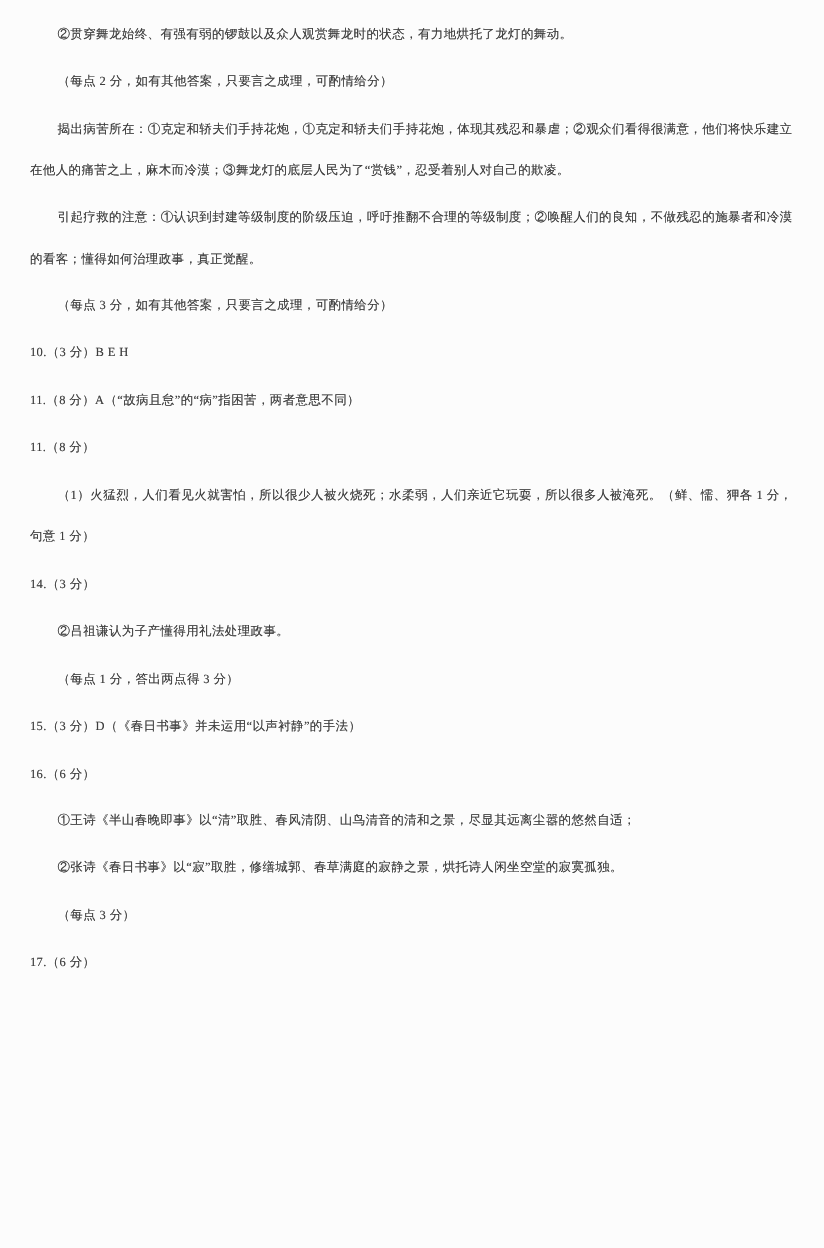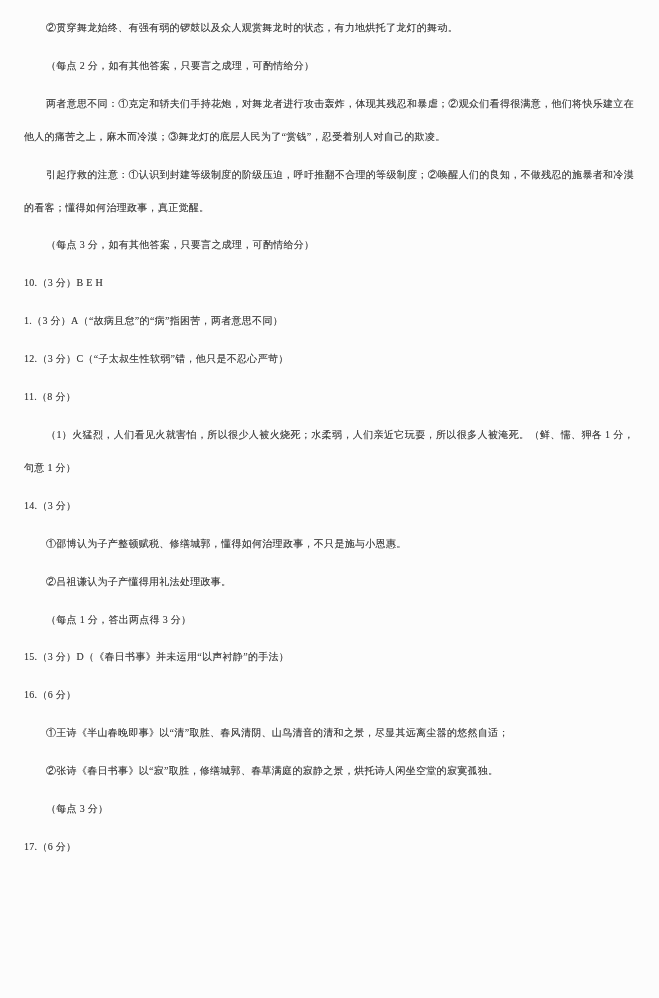--- a/index.html
+++ b/index.html
@@ -34,30 +34,28 @@
     text-indent: 2.2em;
   }
 </style>
 </head>
 <body>
 
 <div class="page" style="background: rgb(252, 252, 252); color: rgb(62, 62, 62);">
   <div id="doc-body">
       <p class="para indent">②贯穿舞龙始终、有强有弱的锣鼓以及众人观赏舞龙时的状态，有力地烘托了龙灯的舞动。</p>
       <p class="para indent">（每点 2 分，如有其他答案，只要言之成理，可酌情给分）</p>
-      <p class="para indent">两者意思不同：①克定和轿夫们手持花炮，对舞龙者进行攻击轰炸，体现其残忍和暴虐；②观众们看得很满意，他们将快乐建立在他人的痛苦之上，麻木而冷漠；③舞龙灯的底层人民为了“赏钱”，忍受着别人对自己的欺凌。</p>
+      <p class="para indent">揭出病苦所在：①克定和轿夫们手持花炮，①克定和轿夫们手持花炮，体现其残忍和暴虐；②观众们看得很满意，他们将快乐建立在他人的痛苦之上，麻木而冷漠；③舞龙灯的底层人民为了“赏钱”，忍受着别人对自己的欺凌。</p>
       <p class="para indent">引起疗救的注意：①认识到封建等级制度的阶级压迫，呼吁推翻不合理的等级制度；②唤醒人们的良知，不做残忍的施暴者和冷漠的看客；懂得如何治理政事，真正觉醒。</p>
       <p class="para indent">（每点 3 分，如有其他答案，只要言之成理，可酌情给分）</p>
       <p class="para">10.（3 分）B E H</p>
-      <p class="para">1.（3 分）A（“故病且怠”的“病”指困苦，两者意思不同）</p>
-      <p class="para">12.（3 分）C（“子太叔生性软弱”错，他只是不忍心严苛）</p>
+      <p class="para">11.（8 分）A（“故病且怠”的“病”指困苦，两者意思不同）</p>
       <p class="para">11.（8 分）</p>
       <p class="para indent">（1）火猛烈，人们看见火就害怕，所以很少人被火烧死；水柔弱，人们亲近它玩耍，所以很多人被淹死。（鲜、懦、狎各 1 分，句意 1 分）</p>
       <p class="para">14.（3 分）</p>
-      <p class="para indent">①邵博认为子产整顿赋税、修缮城郭，懂得如何治理政事，不只是施与小恩惠。</p>
       <p class="para indent">②吕祖谦认为子产懂得用礼法处理政事。</p>
       <p class="para indent">（每点 1 分，答出两点得 3 分）</p>
       <p class="para">15.（3 分）D（《春日书事》并未运用“以声衬静”的手法）</p>
       <p class="para">16.（6 分）</p>
       <p class="para indent">①王诗《半山春晚即事》以“清”取胜、春风清阴、山鸟清音的清和之景，尽显其远离尘嚣的悠然自适；</p>
       <p class="para indent">②张诗《春日书事》以“寂”取胜，修缮城郭、春草满庭的寂静之景，烘托诗人闲坐空堂的寂寞孤独。</p>
       <p class="para indent">（每点 3 分）</p>
       <p class="para">17.（6 分）</p>
     </div>
 </div>

